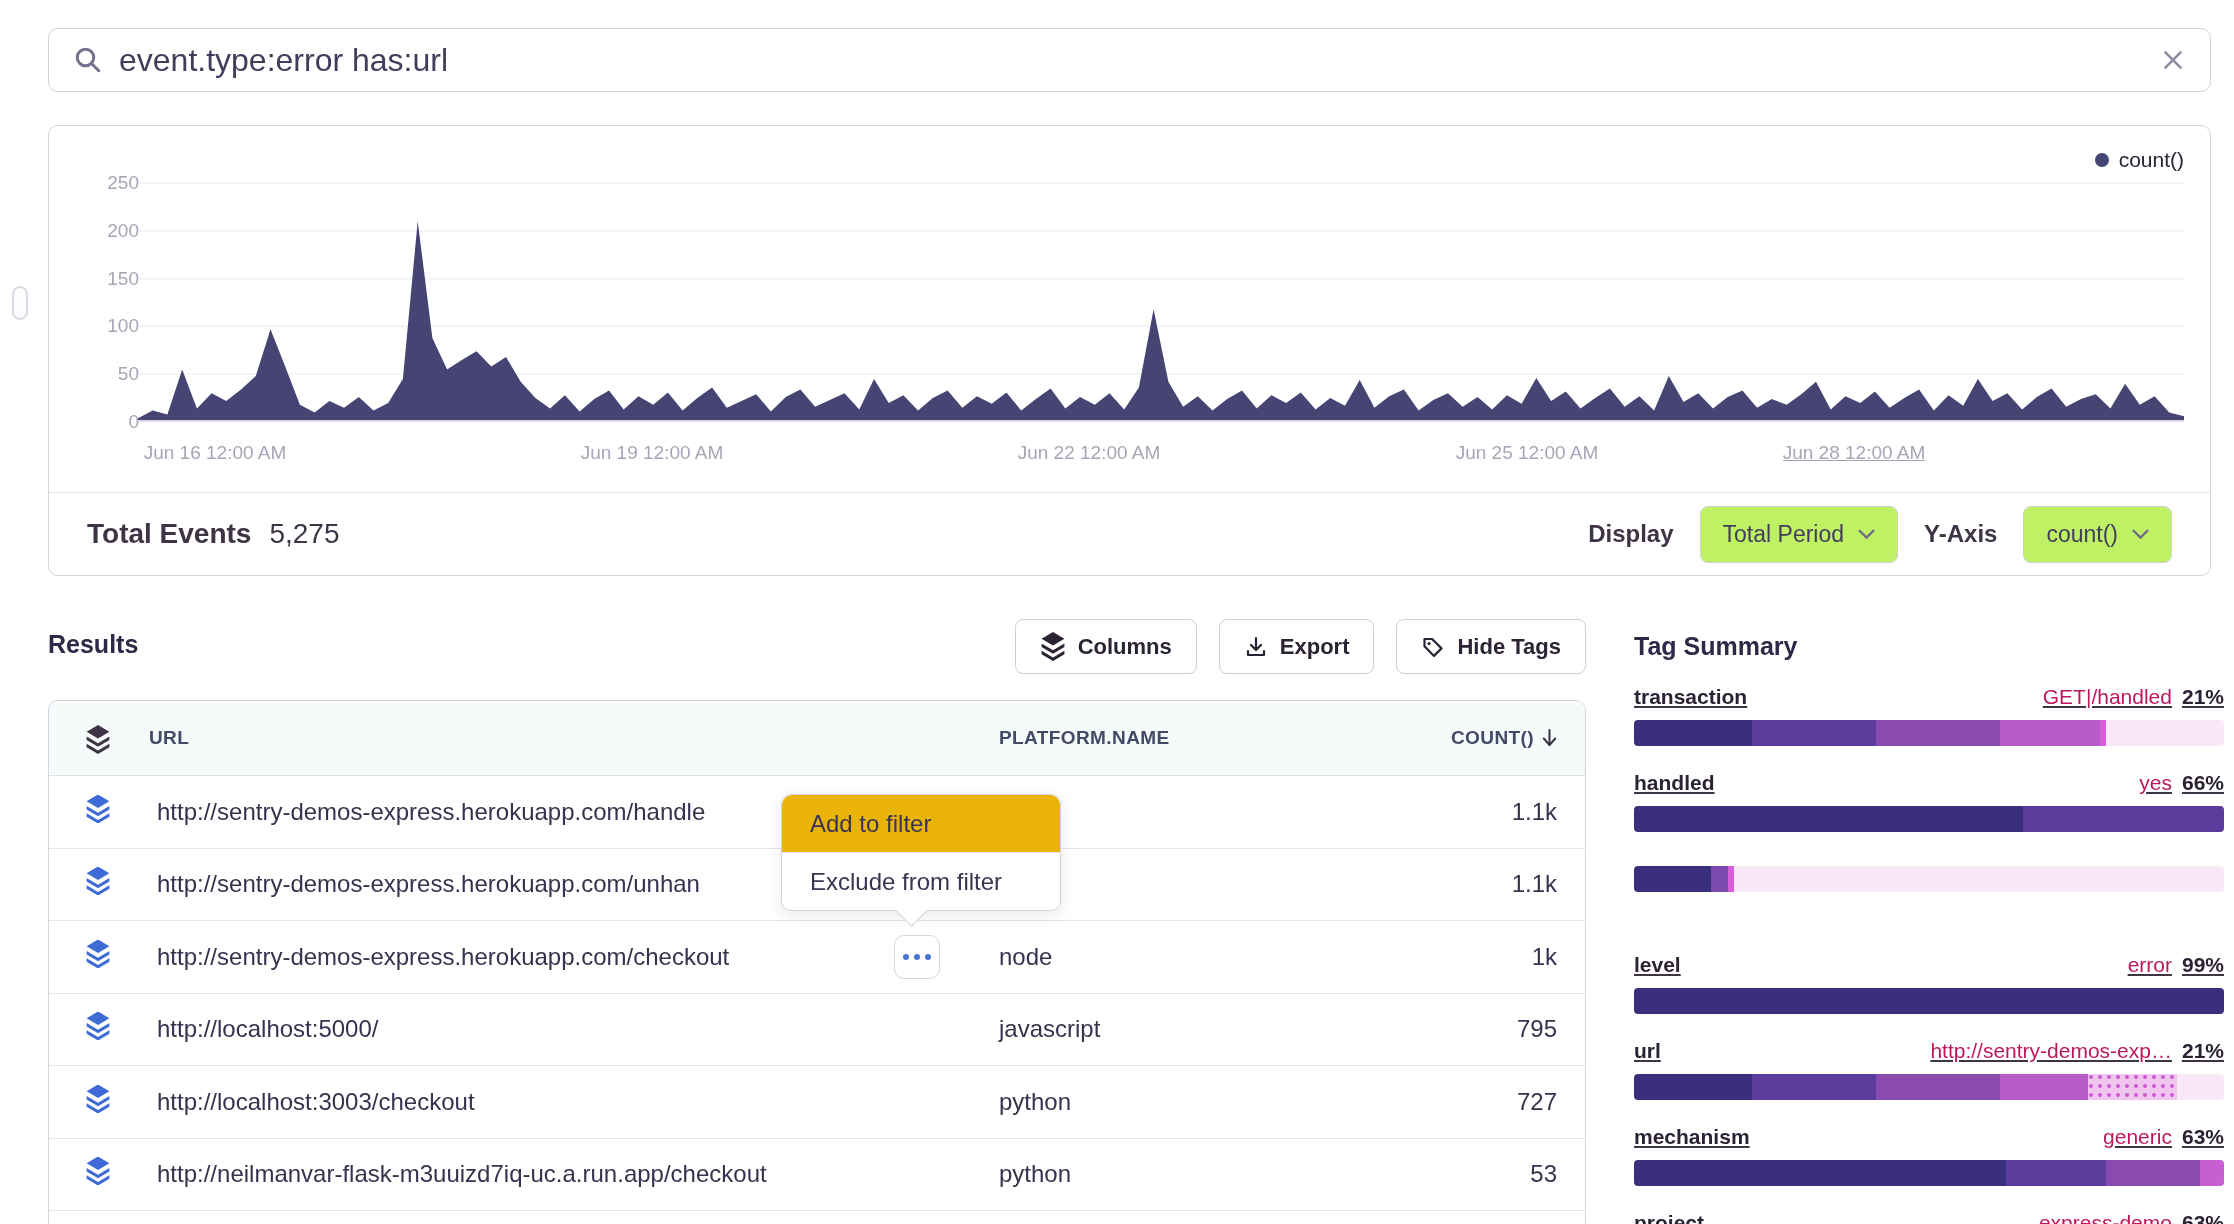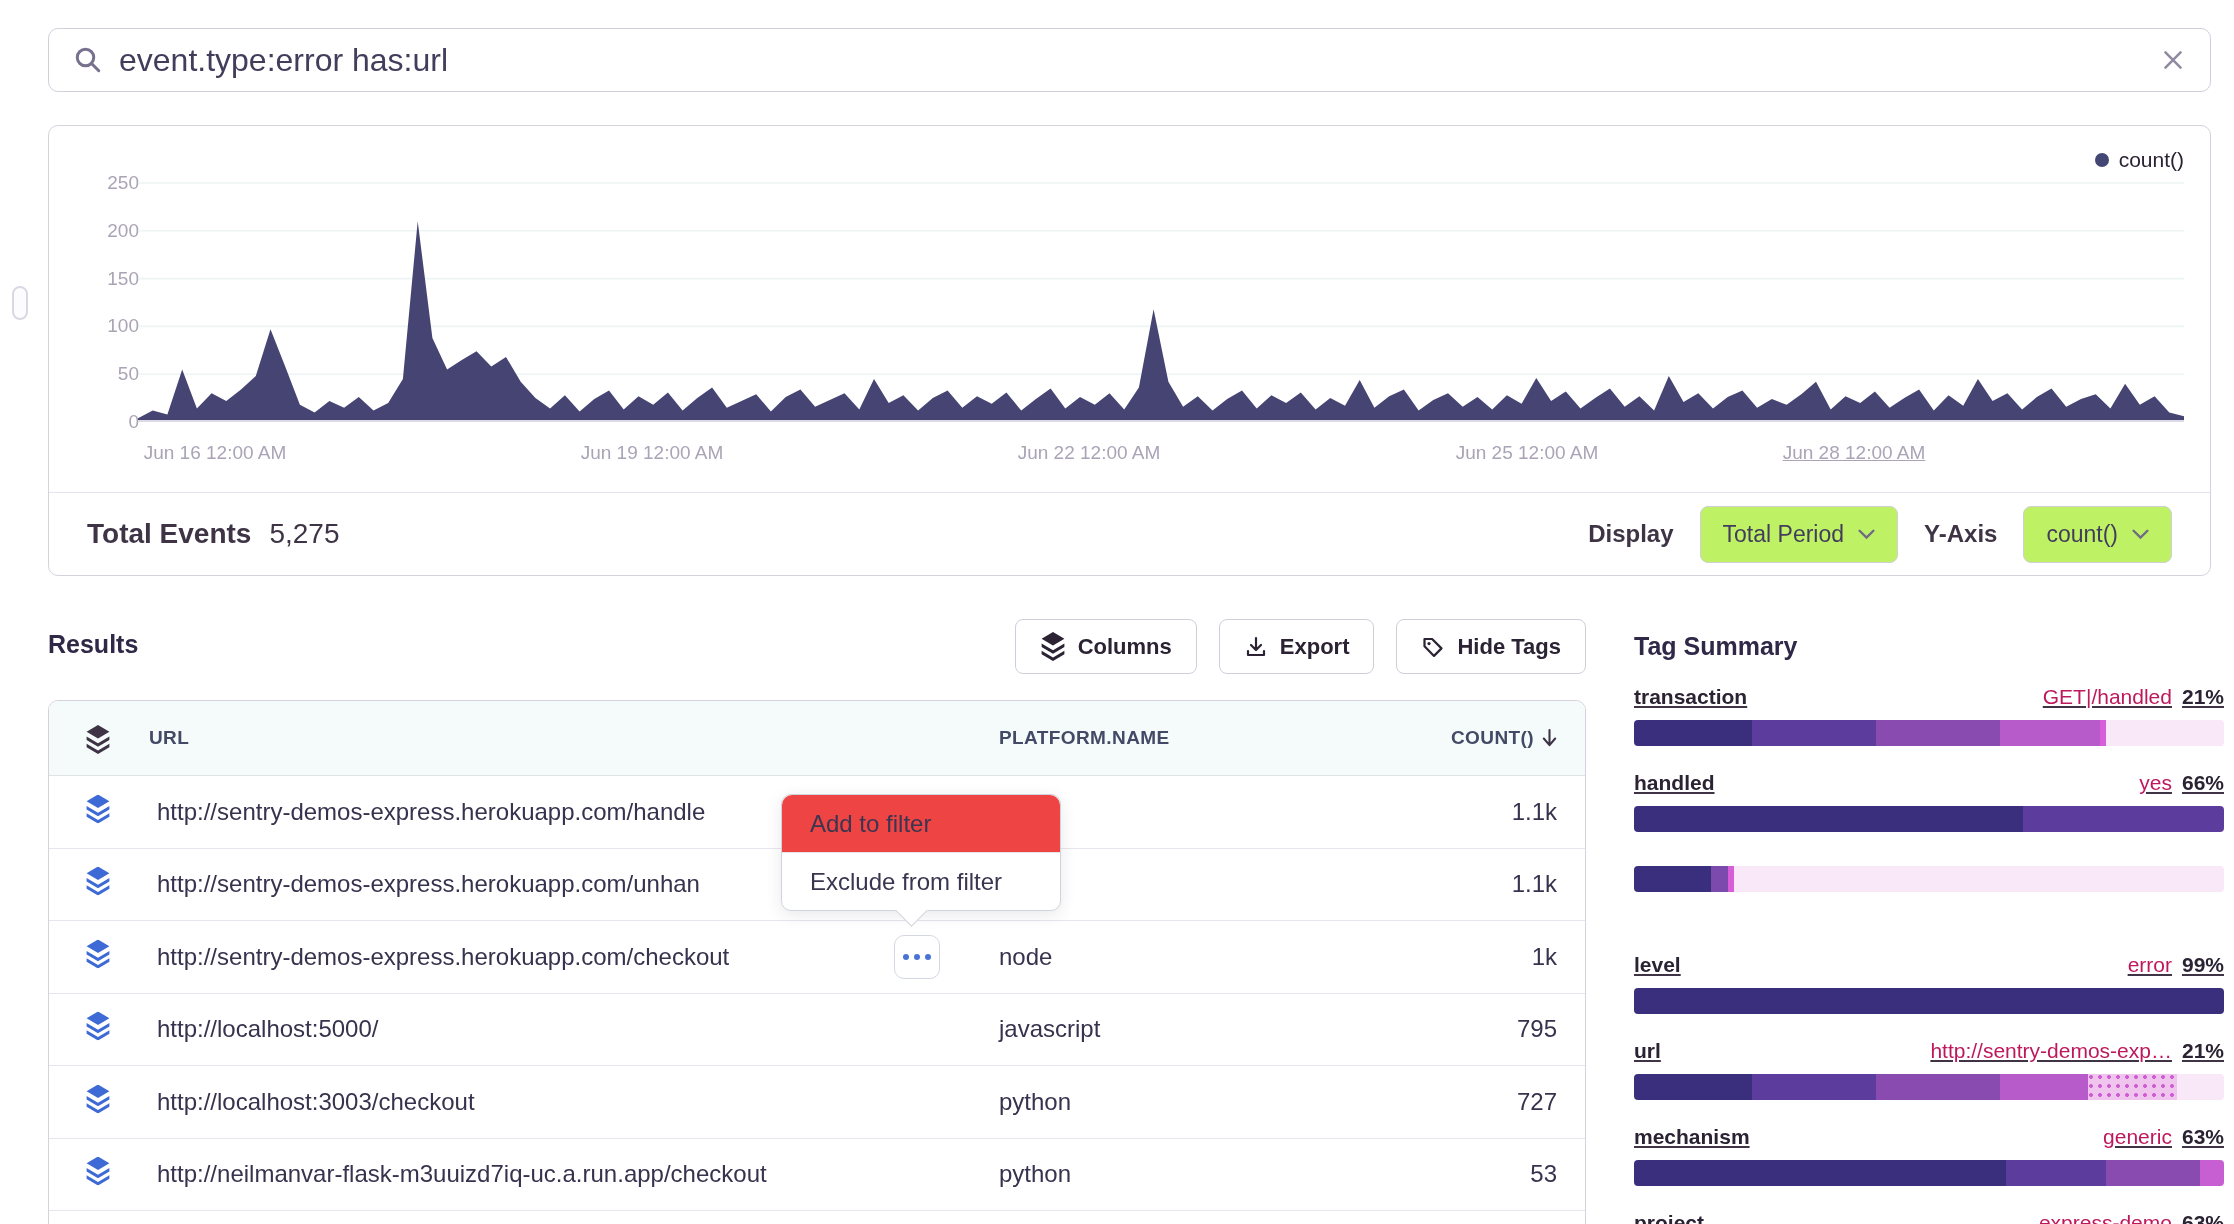--- a/index.html
+++ b/index.html
@@ -79,21 +79,21 @@
     display:flex;align-items:center;justify-content:center;gap:5px;cursor:pointer;
   }
   .ellipsis-btn i{width:6px;height:6px;border-radius:50%;background:#4a74d4;display:block;}
 
   
   .menu{
     left:781px;top:794px;width:278px;background:#fff;border:1px solid #d0d4dc;border-radius:10px;
     box-shadow:0 4px 16px rgba(40,35,70,.10);z-index:30;
   }
   .menu-item{height:57px;display:flex;align-items:center;padding:0 28px;font-size:24px;color:#3a3550;cursor:pointer;white-space:nowrap;}
-  .menu-item:first-child{background:#ef4444;border-bottom:1px solid #e2e6ea;border-radius:10px 10px 0 0;}
+  .menu-item:first-child{background:#eab308;border-bottom:1px solid #e2e6ea;border-radius:10px 10px 0 0;}
   .menu-item:last-child{border-radius:0 0 10px 10px;}
   .menu .caret{
     position:absolute;left:118px;bottom:-12px;width:22px;height:22px;background:#fff;
     border-right:1px solid #d0d4dc;border-bottom:1px solid #d0d4dc;transform:rotate(45deg);
   }
 
   
   .tags-panel{left:1634px;top:632px;width:590px;}
   .tags-title{font-size:25px;font-weight:bold;color:#2f2847;margin:0;}
   .tag-list{position:absolute;left:0;top:52px;width:590px;}

